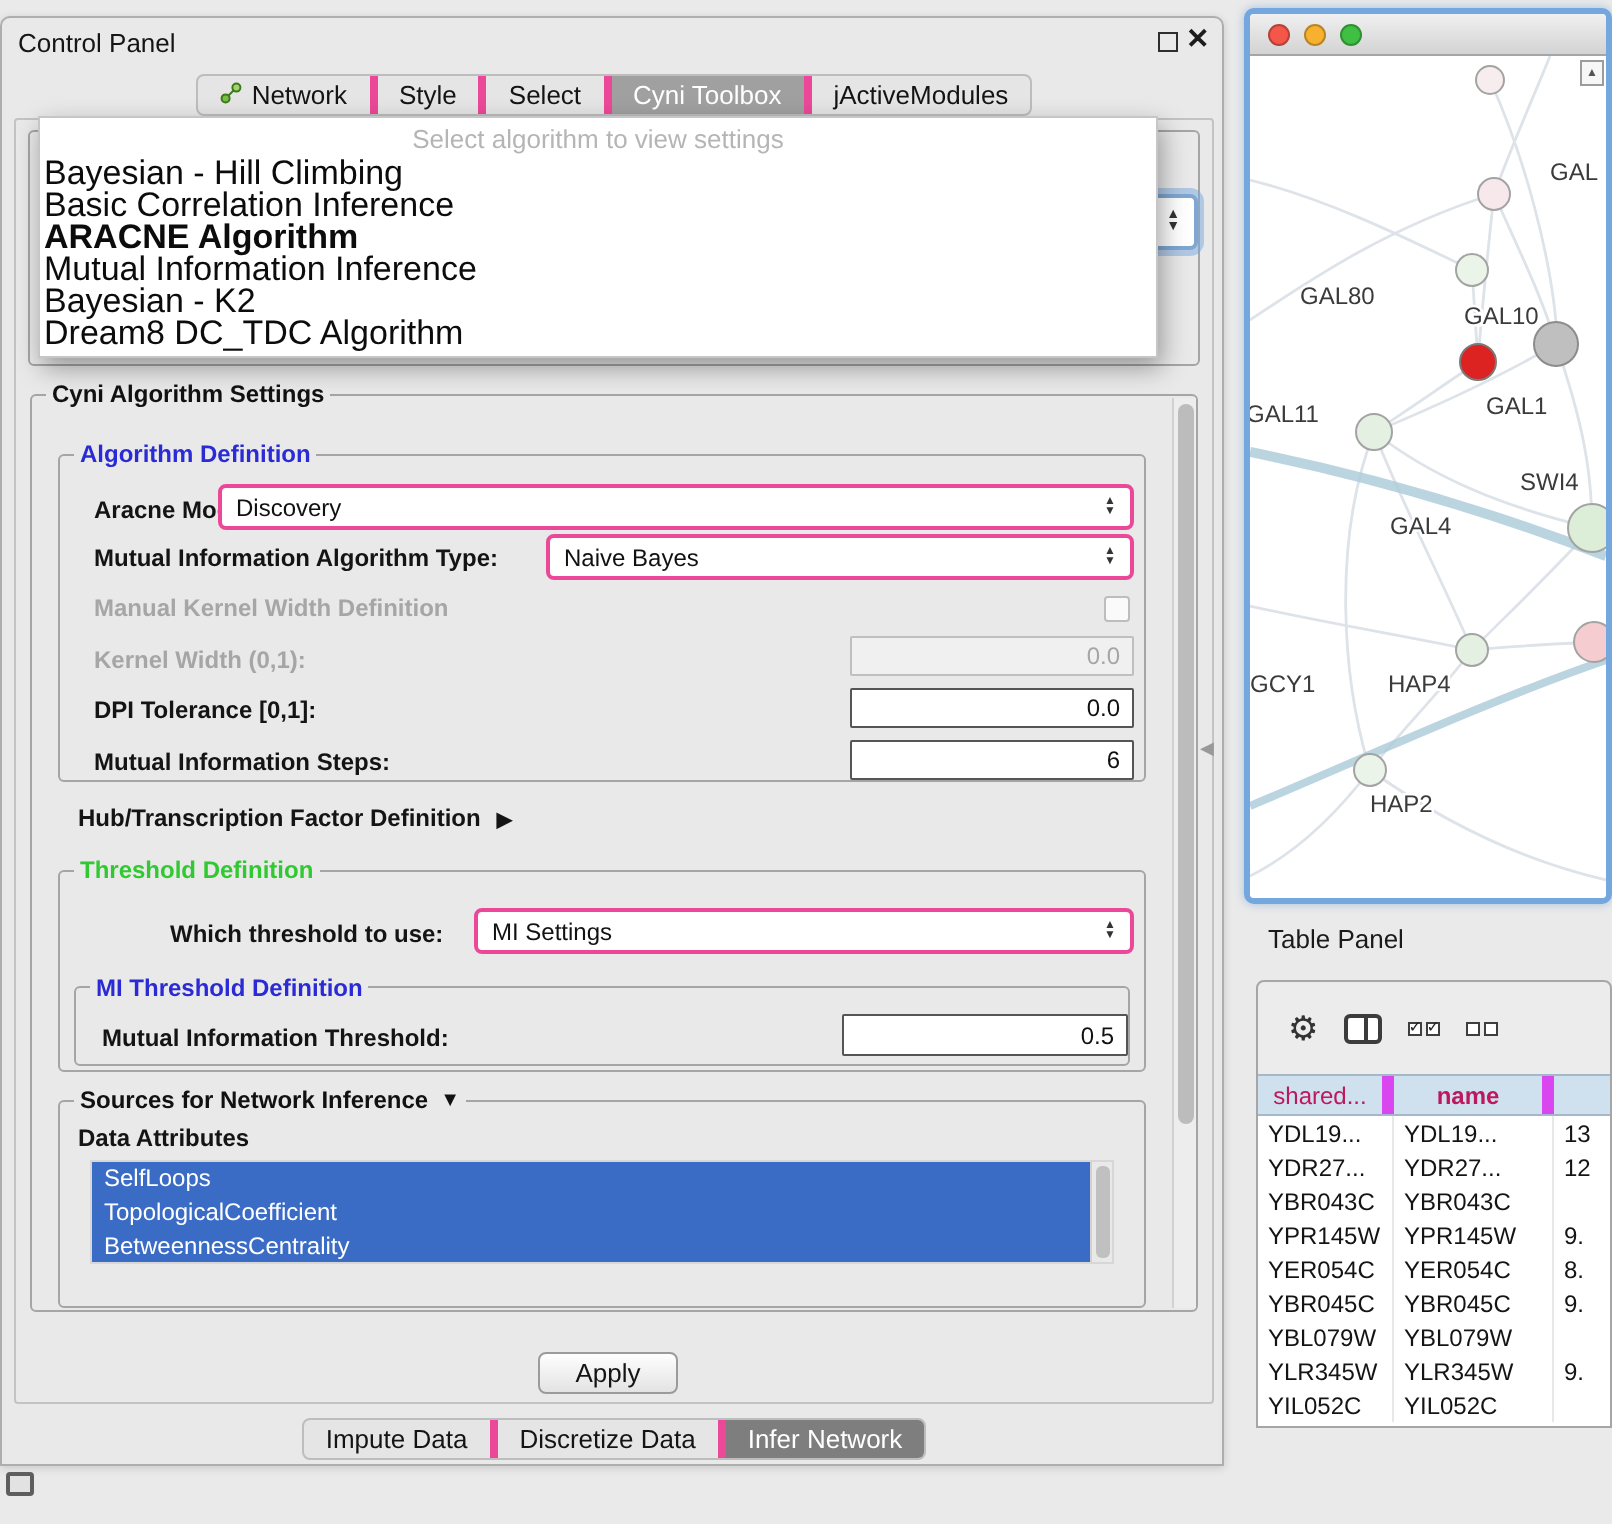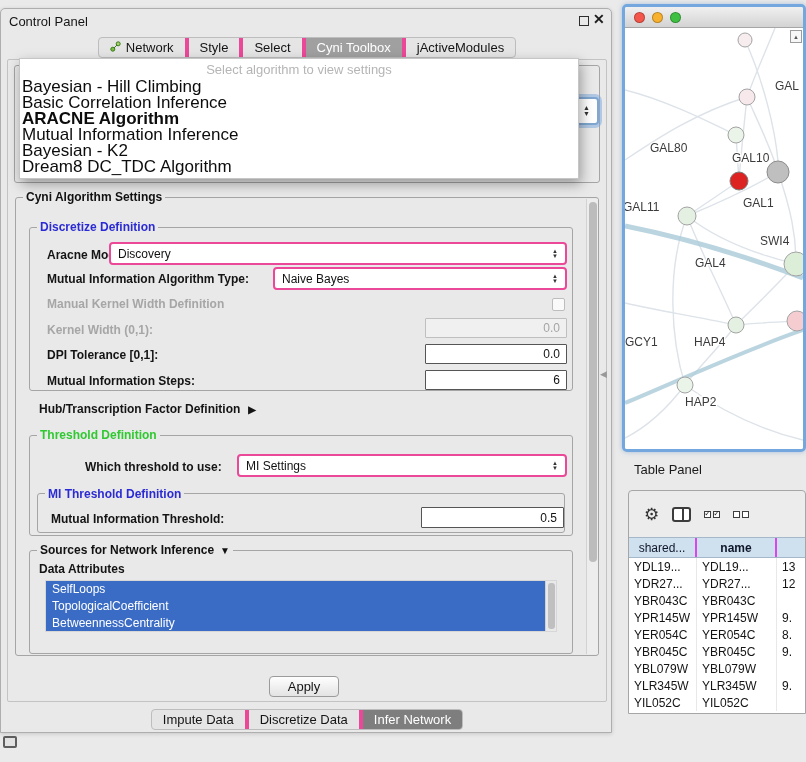--- a/index.html
+++ b/index.html
@@ -77,21 +77,21 @@
 #table-window{background:#ececec;border:1px solid #a6a6a6;border-radius:4px 4px 0 0;overflow:hidden}
 #tp-toolbar{height:46px;display:flex;align-items:center;gap:13px;padding-left:15px}
 .gear{font-size:17px;color:#333;line-height:1}
 .colicon{width:19px;height:15px;border:2px solid #3c3c3c;border-radius:3px;position:relative;background:#fff}
 .colicon::after{content:"";position:absolute;left:50%;top:0;bottom:0;width:2px;background:#3c3c3c}
 .cbpair{display:flex;gap:2px}
 .cb{width:7px;height:7px;border:1px solid #3e3e3e;background:#fff;display:inline-block;position:relative;font-style:normal}
 .cb.checked::after{content:"✓";position:absolute;left:-1px;top:-3px;font-size:8px;color:#222}
 #tp-table{position:absolute;left:0;top:46px;width:178px;bottom:0;background:#fff}
 .tp-header{display:flex;height:21px;background:#cfe0ef;border-top:1px solid #a5b8ca;border-bottom:1px solid #a5b8ca}
-.tp-hcell{display:flex;align-items:center;justify-content:center;font-size:12px;color:#0f172a;border-right:2px solid #d946ef;overflow:hidden;white-space:nowrap;flex:none}
+.tp-hcell{display:flex;align-items:center;justify-content:center;font-size:12px;color:#be185d;border-right:6px solid #d946ef;overflow:hidden;white-space:nowrap;flex:none}
 .tp-row{display:flex;height:17px}
 .tp-cell{display:flex;align-items:center;padding-left:5px;font-size:12px;color:#141414;border-right:1px solid #e8e8e8;overflow:hidden;white-space:nowrap;flex:none;height:100%}
 
 #dock-icon{width:14px;height:12px;border:2px solid #5e5e5e;border-radius:2px;background:#e2e2e2}
 </style>
 </head>
 <body>
 
 <div id="root">
 
@@ -140,21 +140,21 @@
     <div class="gbox" style="left:14px;top:188px;width:584px;height:459px"></div>
     <div class="glabel" style="left:22px;top:181px">
         <span>Cyni Algorithm Settings</span>
       </div>
     <div id="set-sb" style="left:585px;top:190px;width:12px;height:455px">
         <div class="thumb"></div>
       </div>
 
     <div class="gbox" style="left:28px;top:218px;width:544px;height:164px"></div>
     <div class="glabel blue" style="left:36px;top:211px">
-        <span>Discretize Definition</span>
+        <span>Algorithm Definition</span>
       </div>
 
     <div class="lbl" style="left:46px;top:239px">Aracne Mode:</div>
     <div class="combo" style="left:108px;top:233px;width:458px;height:23px">
       <span class="cval">Discovery</span>
       <span class="arr">
           <i>▲</i>
           <i>▼</i>
         </span>
     </div>

